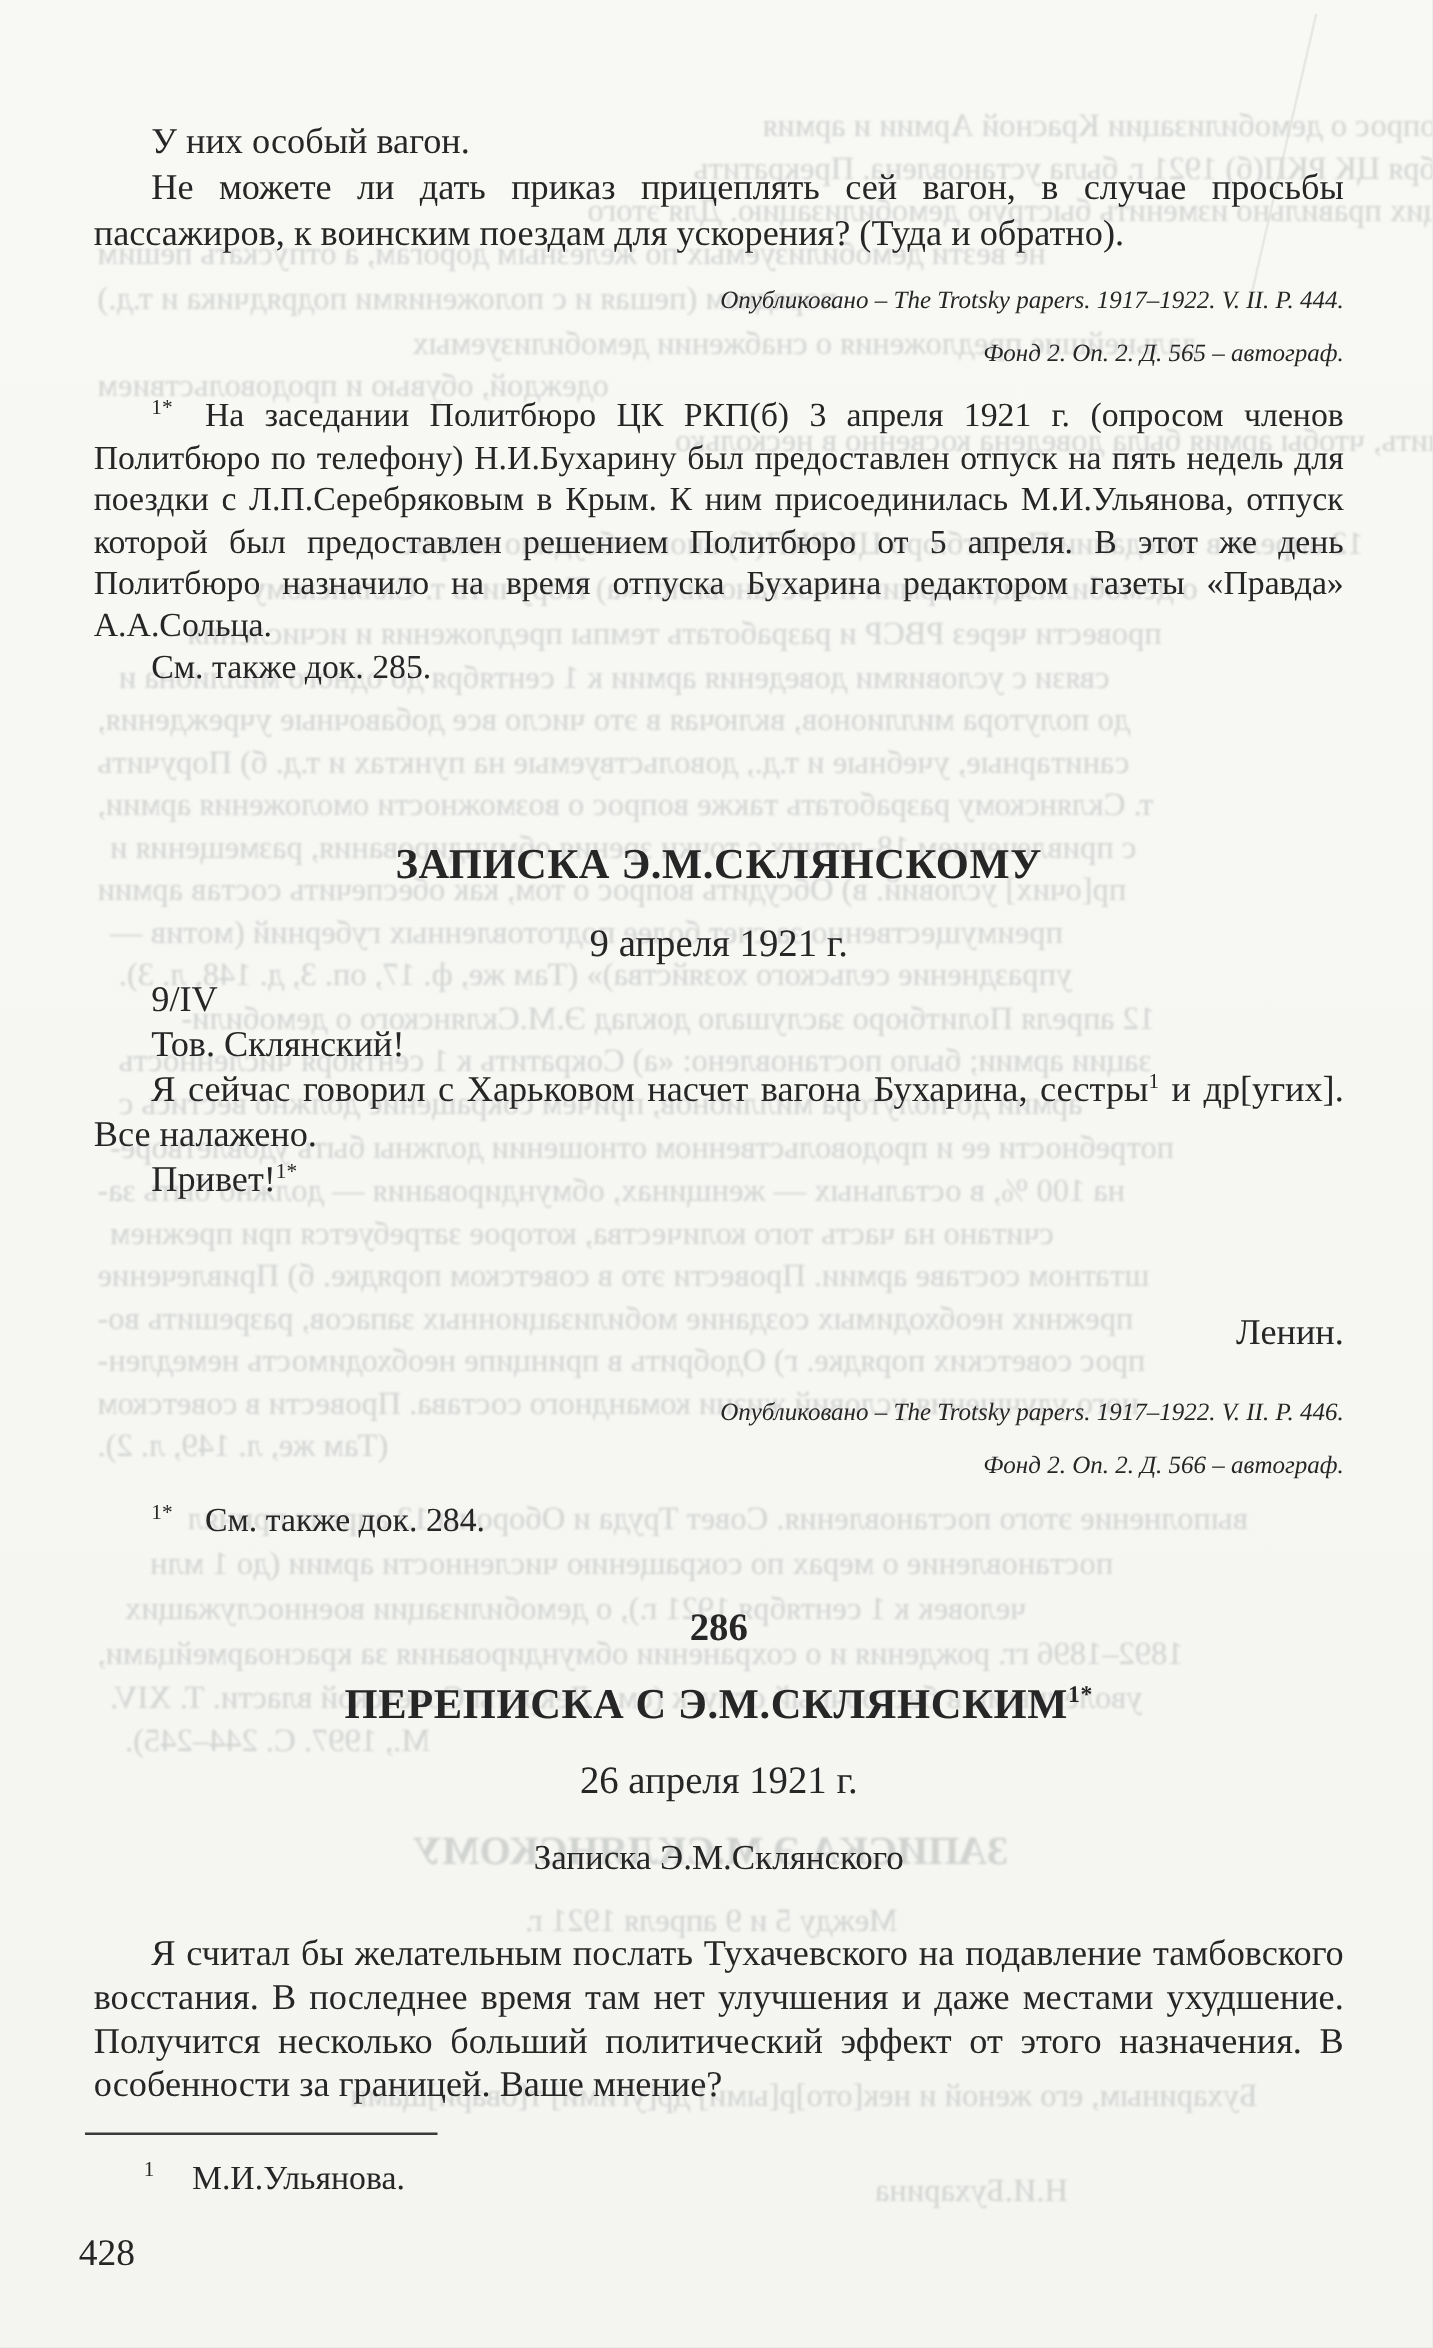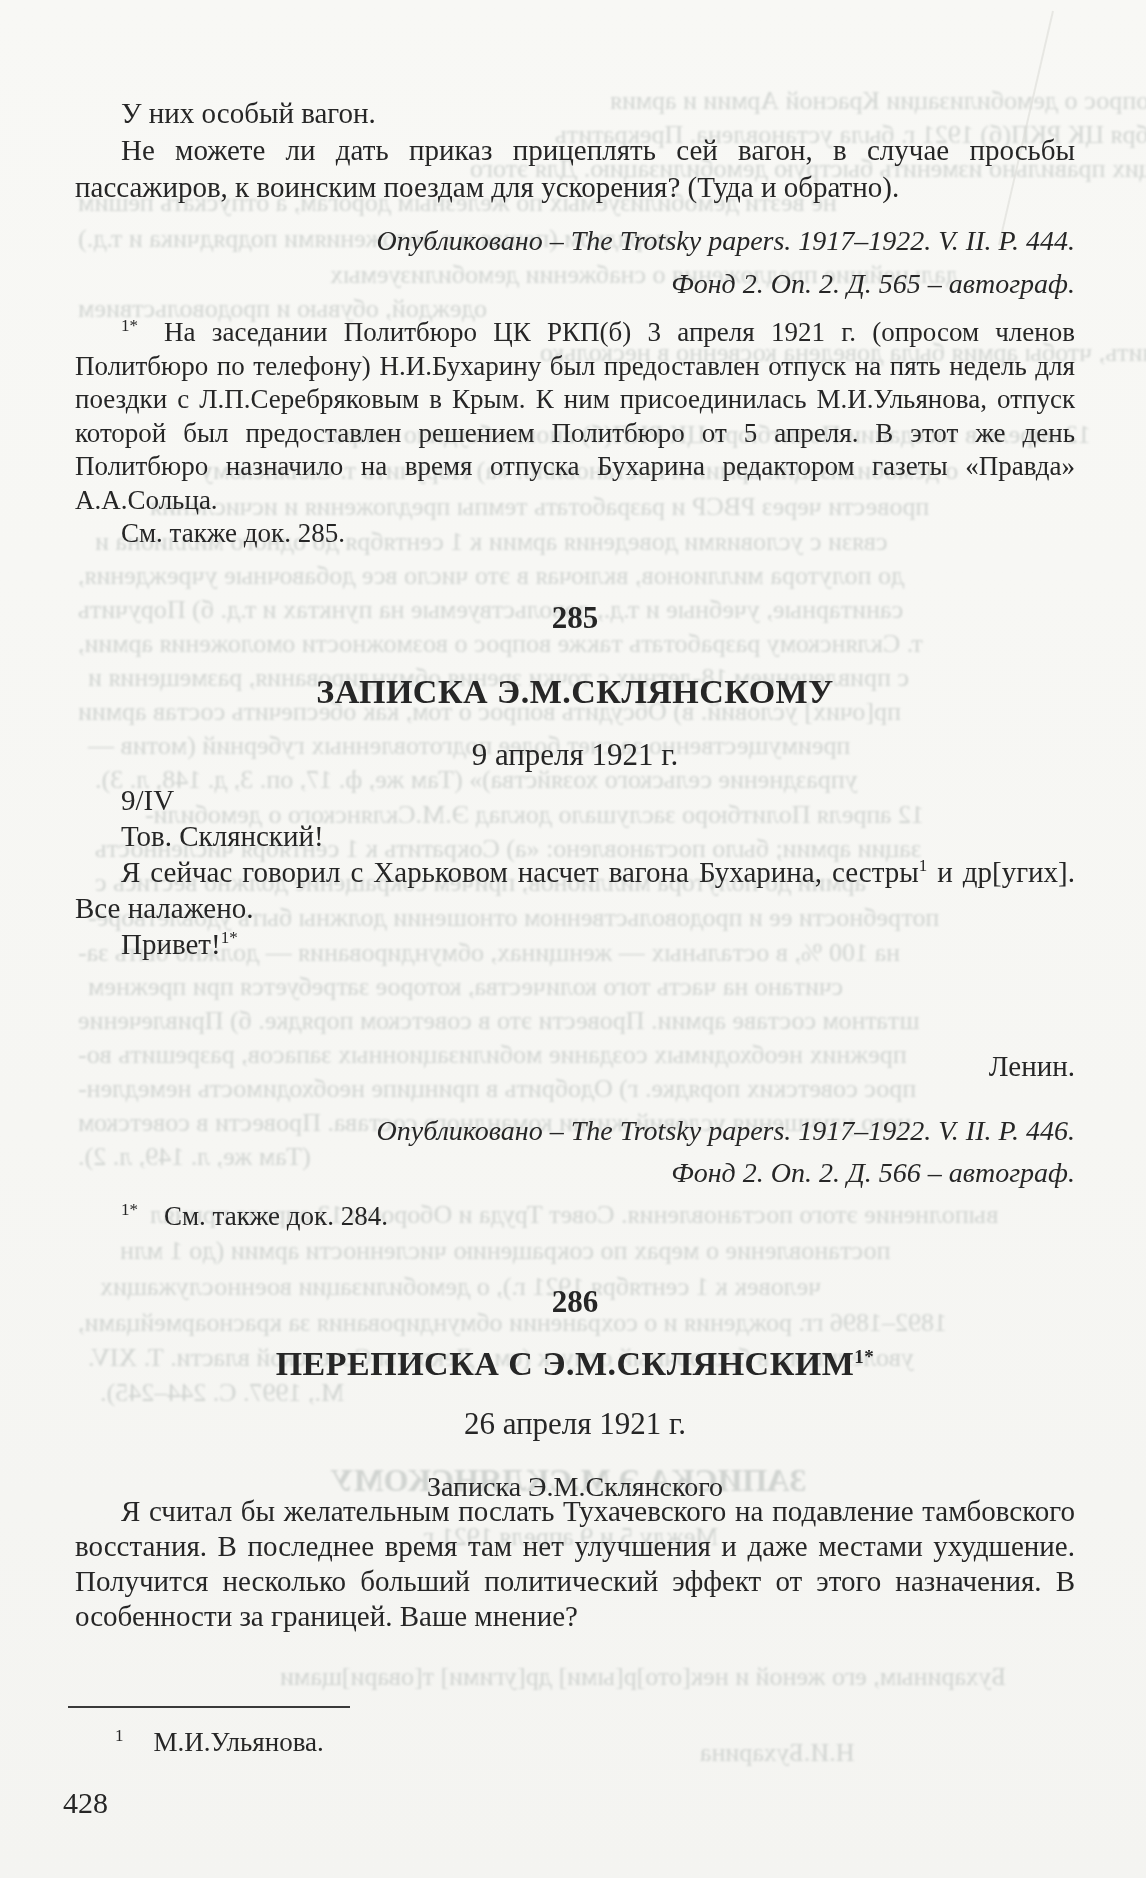--- a/index.html
+++ b/index.html
@@ -32,21 +32,21 @@
   .blk{position:absolute;left:75px;width:1000px;z-index:2;}
   .abs{position:absolute;left:75px;width:1000px;z-index:2;margin:0;}
   p{margin:0;}
   .para{
     font-size:29px;line-height:37px;
     text-align:justify;text-indent:46px;
   }
   .b285 .para{line-height:36px;}
   .b286 .para{line-height:35px;}
   .credit{
-    font-size:28px;line-height:37px;
+    font-size:20px;line-height:37px;
     font-style:italic;text-align:right;
   }
   .credit.m1{margin-top:16px;}
   .credit.m2{margin-top:6px;}
   .note{
     font-size:27px;line-height:33.5px;
     text-align:justify;text-indent:46px;
     margin-top:14px;
   }
   .note.seealso{margin-top:0;}
@@ -139,42 +139,41 @@
 
   <section class="blk" style="top:95px">
     <p class="para">У них особый вагон.</p>
     <p class="para">Не можете ли дать приказ прицеплять сей вагон, в случае просьбы пассажиров, к воинским поездам для ускорения? (Туда и обратно).</p>
     <p class="credit m1">Опубликовано – The Trotsky papers. 1917–1922. V. II. P. 444.</p>
     <p class="credit m2">Фонд 2. Оп. 2. Д. 565 – автограф.</p>
     <p class="note"><sup>1*</sup><span class="gap"></span><span>На заседании Политбюро ЦК РКП(б) 3 апреля 1921 г. (опросом членов Политбюро по телефону) Н.И.Бухарину был предоставлен отпуск на пять недель для поездки с Л.П.Серебряковым в Крым. К ним присоединилась М.И.Ульянова, отпуск которой был предоставлен решением Политбюро от 5 апреля. В этот же день Политбюро назначило на время отпуска Бухарина редактором газеты «Правда» А.А.Сольца.</span></p>
     <p class="note seealso">См. также док. 285.</p>
   </section>
 
-  <h2 class="docnum" style="top:600px">285</h2>
   <h1 class="doctitle" style="top:672px">ЗАПИСКА Э.М.СКЛЯНСКОМУ</h1>
   <div class="docdate" style="top:737px">9 апреля 1921 г.</div>
 
   <section class="blk b285" style="top:782px">
     <p class="para">9/IV</p>
     <p class="para">Тов. Склянский!</p>
     <p class="para"><span>Я сейчас говорил с Харьковом насчет вагона Бухарина, сестры</span><sup>1</sup><span> и др[угих]. Все налажено.</span></p>
     <p class="para"><span>Привет!</span><sup>1*</sup></p>
   </section>
 
   <div class="sig" style="top:1048px">Ленин.</div>
   <p class="credit abs" style="top:1112px">Опубликовано – The Trotsky papers. 1917–1922. V. II. P. 446.</p>
   <p class="credit abs" style="top:1154px">Фонд 2. Оп. 2. Д. 566 – автограф.</p>
   <p class="note abs" style="top:1200px;margin-top:0"><sup>1*</sup><span class="gap"></span><span>См. также док. 284.</span></p>
 
   <h2 class="docnum" style="top:1284px">286</h2>
   <h1 class="doctitle" style="top:1344px"><span>ПЕРЕПИСКА С Э.М.СКЛЯНСКИМ</span><sup>1*</sup></h1>
   <div class="docdate" style="top:1406px">26 апреля 1921 г.</div>
   <div class="subtitle" style="top:1470px">Записка Э.М.Склянского</div>
 
-  <section class="blk b286" style="top:1494px">
+  <section class="blk b286" style="top:1546px">
     <p class="para">Я считал бы желательным послать Тухачевского на подавление тамбовского восстания. В последнее время там нет улучшения и даже местами ухудшение. Получится несколько больший политический эффект от этого назначения. В особенности за границей. Ваше мнение?</p>
   </section>
 
   <div class="fn-rule" style="top:1706px"></div>
   <p class="footnote" style="top:1726px"><sup>1</sup><span class="gap2"></span><span>М.И.Ульянова.</span></p>
 
   <div class="pageno">428</div>
 
 </div>
 

